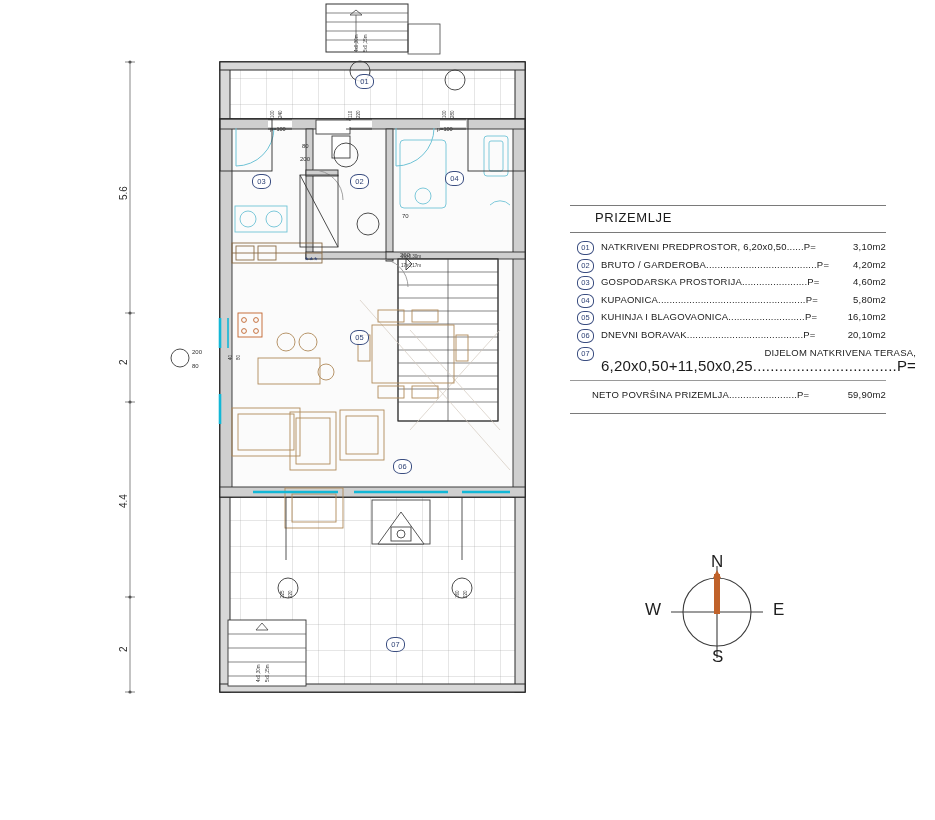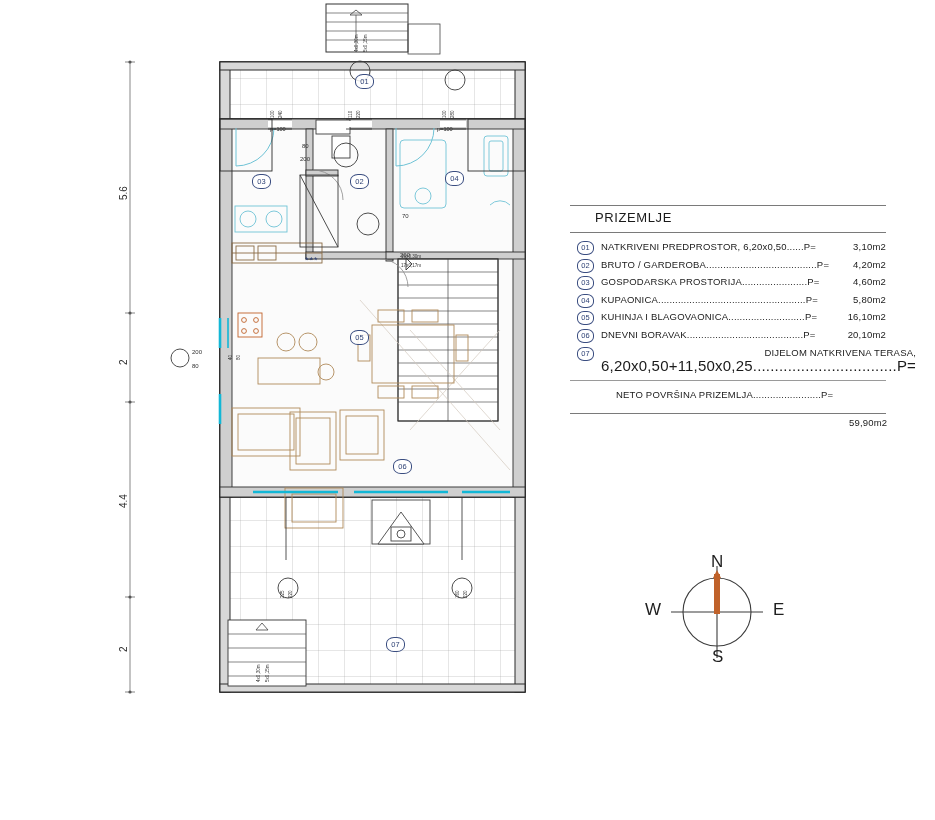--- a/index.html
+++ b/index.html
@@ -79,22 +79,22 @@
     font-size: 9.5px;
     line-height: 13px;
   }
   .totals { padding: 7px 0 8px 22px; }
   .total-row {
     display: flex;
     height: 17px;
     font-size: 9.5px;
     line-height: 14px;
   }
-  .total-row .t-label { flex: 1 1 auto; white-space: pre; margin-left: 24px; }
-  .total-row .t-val { flex: 0 0 auto; width: 54px; text-align: right; margin-top: 28px; }
+  .total-row .t-label { flex: 1 1 auto; white-space: pre; }
+  .total-row .t-val { flex: 0 0 auto; width: 54px; text-align: right; }
 
   
   #compass {
     position: absolute;
     left: 645px;
     top: 552px;
     width: 145px;
     height: 120px;
   }
   #compass .letter {

